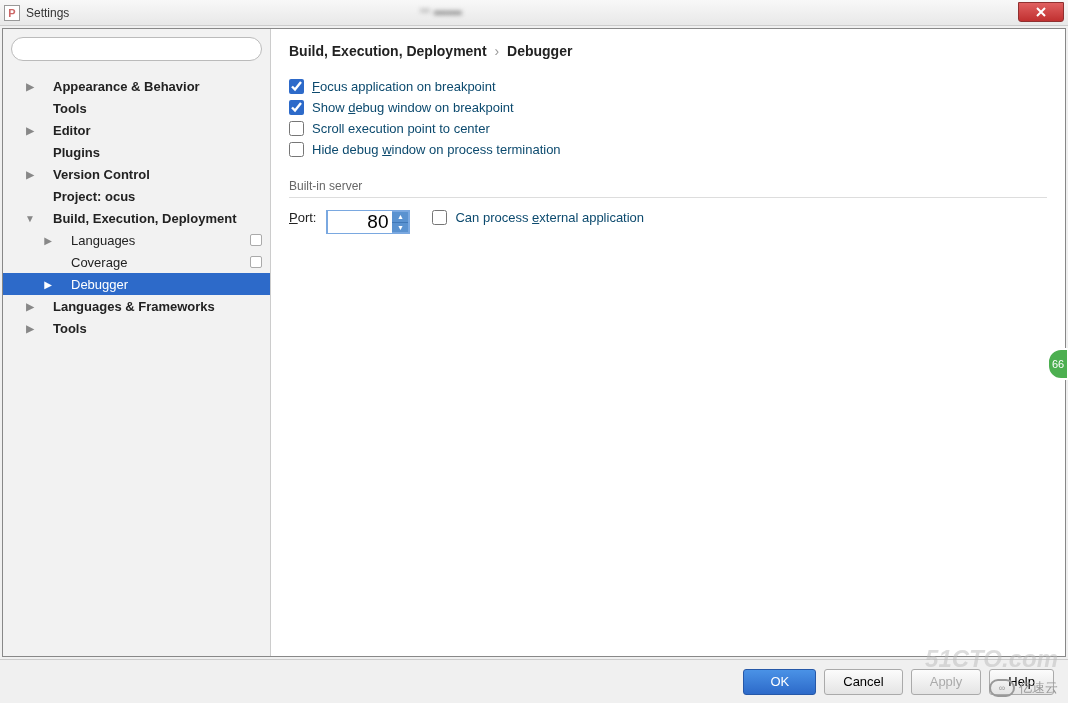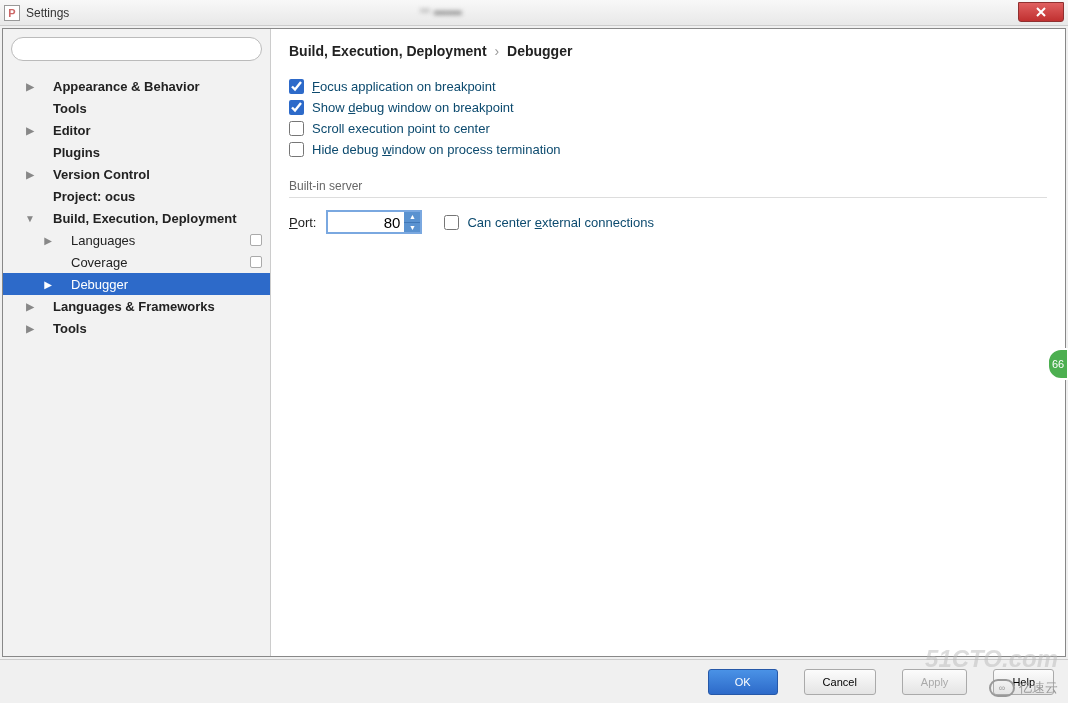--- a/index.html
+++ b/index.html
@@ -35,30 +35,30 @@
     .breadcrumb { font-weight: bold; font-size: 14px; color: #222; margin-bottom: 14px; }
     .breadcrumb .sep { color: #999; margin: 0 4px; font-weight: normal; }
     
     .option-row { display: flex; align-items: center; margin: 6px 0; }
     .chk { width: 15px; height: 15px; margin-right: 8px; accent-color: #2d6ac9; }
     .opt-label { color: #0c4a6e; }
     .opt-label u { text-decoration: underline; }
     
     .section-title { color: #666; font-size: 12px; margin-top: 16px; border-bottom: 1px solid #ddd; padding-bottom: 4px; margin-bottom: 12px; }
     
-    .port-row { display: flex; align-items: center; gap: 10px; }
+    .port-row { display: flex; align-items: flex-start; gap: 10px; }
     .port-label { color: #222; }
     .port-input-wrap { display: flex; align-items: center; border: 2px solid #7aa8e0; background: #fff; height: 24px; }
-    .port-input { width: 76px; border: none; text-align: right; padding: 0 4px; font-size: 15px; outline: none; }
+    .port-input { width: 64px; border: none; text-align: right; padding: 0 4px; font-size: 19px; outline: none; }
     .port-spin { width: 16px; background: #5a92d0; display: flex; flex-direction: column; height: 100%; }
     .port-spin div { flex: 1; display: flex; align-items: center; justify-content: center; color: #fff; font-size: 7px; border-bottom: 1px solid #4078b8; }
     .port-spin div:last-child { border-bottom: none; }
     
     .footer { height: 44px; border-top: 1px solid #ccc; display: flex; align-items: center; justify-content: flex-end; padding: 0 14px; gap: 8px; background: #f0f0f0; }
-    .btn { height: 26px; padding: 0 18px; border: 1px solid #aaa; border-radius: 3px; background: linear-gradient(#fcfcfc, #e4e4e4); cursor: default; font-size: 11px; margin-left: 18px; }
+    .btn { height: 26px; padding: 0 18px; border: 1px solid #aaa; border-radius: 3px; background: linear-gradient(#fcfcfc, #e4e4e4); cursor: default; font-size: 13px; }
     .btn.primary { background: linear-gradient(#4a92e6, #2d6ac9); color: #fff; border-color: #2658a8; padding: 0 26px; }
     .btn.disabled { color: #aaa; }
     
     .watermark { position: absolute; right: 10px; bottom: 30px; color: #bbb; font-size: 24px; font-style: italic; font-weight: bold; pointer-events: none; opacity: 0.5; }
     .watermark2 { position: absolute; right: 10px; bottom: 6px; color: #999; font-size: 13px; pointer-events: none; display: flex; align-items: center; gap: 4px; }
     .wm-icon { border: 2px solid #999; border-radius: 9px; width: 26px; height: 18px; display: inline-flex; align-items: center; justify-content: center; font-size: 9px; }
     
     .side-badge { position: absolute; right: -1px; top: 348px; width: 22px; height: 32px; background: #4caf50; border-radius: 14px 0 0 14px; color: #fff; display: flex; align-items: center; justify-content: center; font-size: 11px; border: 2px solid #fff; }
   </style>
 </head>
@@ -175,21 +175,21 @@
         <span class="port-label"><u>P</u><span>ort:</span></span>
         <div class="port-input-wrap">
           <input class="port-input" id="port-input" value="80" style="">
           <div class="port-spin">
             <div>▲</div>
             <div>▼</div>
           </div>
         </div>
         <div class="option-row" style="margin:0 0 0 12px;">
           <input type="checkbox" class="chk" id="ext-chk" style="">
-          <span class="opt-label"><span>Can center </span><u>e</u><span>xternal connections</span></span>
+          <span class="opt-label"><span>Can process </span><u>e</u><span>xternal application</span></span>
         </div>
       </div>
     </div>
   </div>
 
   <div class="footer">
     <button class="btn primary">OK</button>
     <button class="btn">Cancel</button>
     <button class="btn disabled">Apply</button>
     <button class="btn">Help</button>

